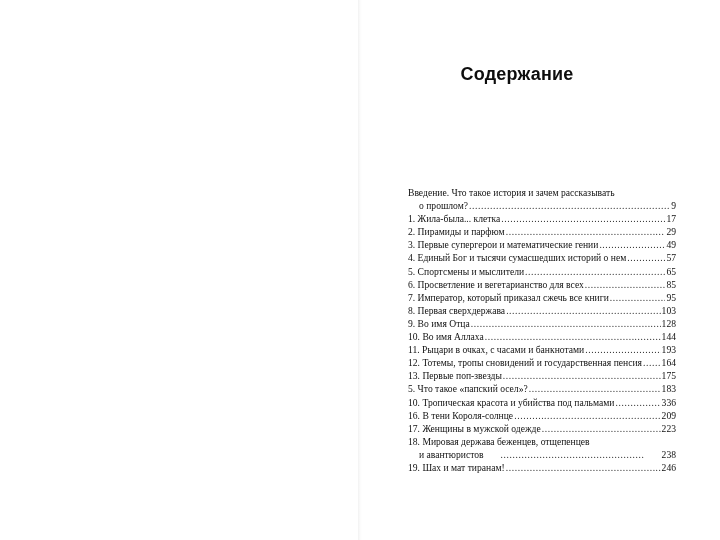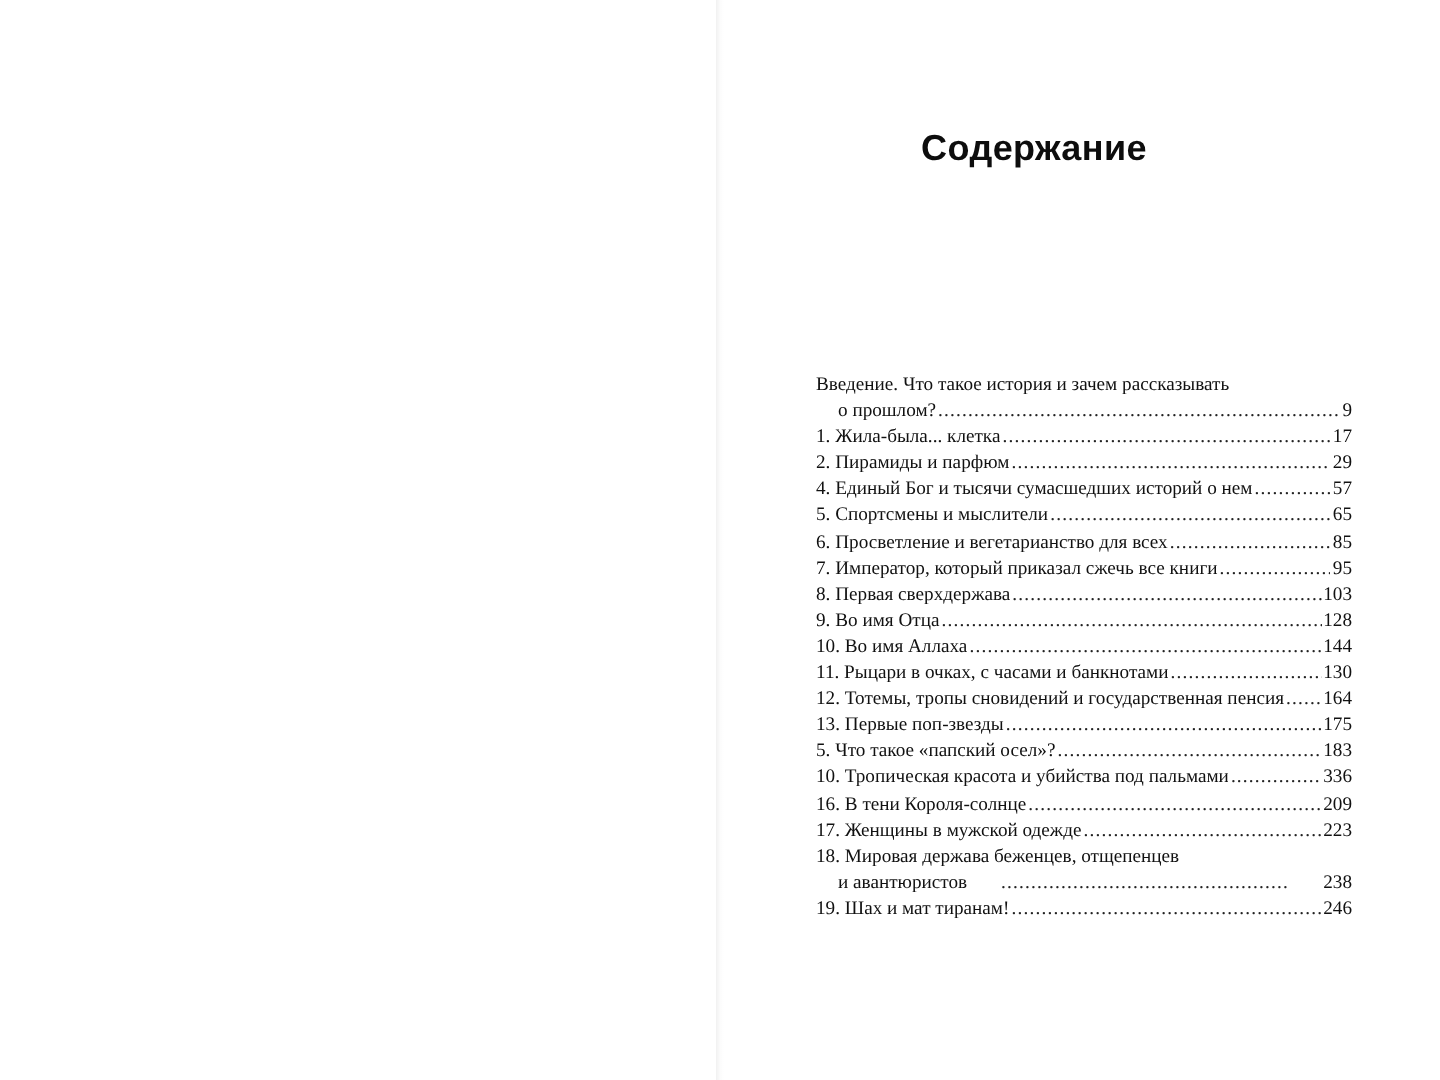--- a/index.html
+++ b/index.html
@@ -129,20 +129,25 @@
         <span class="dots"></span>
         <span class="pagenum">17</span>
       </div>
 
       <div class="entry">
         <span class="entry-text">2. Пирамиды и парфюм</span>
         <span class="dots"></span>
         <span class="pagenum">29</span>
       </div>
 
+      <div class="entry">
+        <span class="entry-text">3. Первые супергерои и математические гении</span>
+        <span class="dots"></span>
+        <span class="pagenum">49</span>
+      </div>
 
       <div class="entry">
         <span class="entry-text">4. Единый Бог и тысячи сумасшедших историй о нем</span>
         <span class="dots"></span>
         <span class="pagenum">57</span>
       </div>
 
       <div class="entry">
         <span class="entry-text">5. Спортсмены и мыслители</span>
         <span class="dots"></span>
@@ -175,21 +180,21 @@
 
       <div class="entry">
         <span class="entry-text">10. Во имя Аллаха</span>
         <span class="dots"></span>
         <span class="pagenum">144</span>
       </div>
 
       <div class="entry">
         <span class="entry-text">11. Рыцари в очках, с часами и банкнотами</span>
         <span class="dots"></span>
-        <span class="pagenum">130</span>
+        <span class="pagenum">193</span>
       </div>
 
       <div class="entry">
         <span class="entry-text">12. Тотемы, тропы сновидений и государственная пенсия</span>
         <span class="dots"></span>
         <span class="pagenum">164</span>
       </div>
 
       <div class="entry">
         <span class="entry-text">13. Первые поп-звезды</span>

